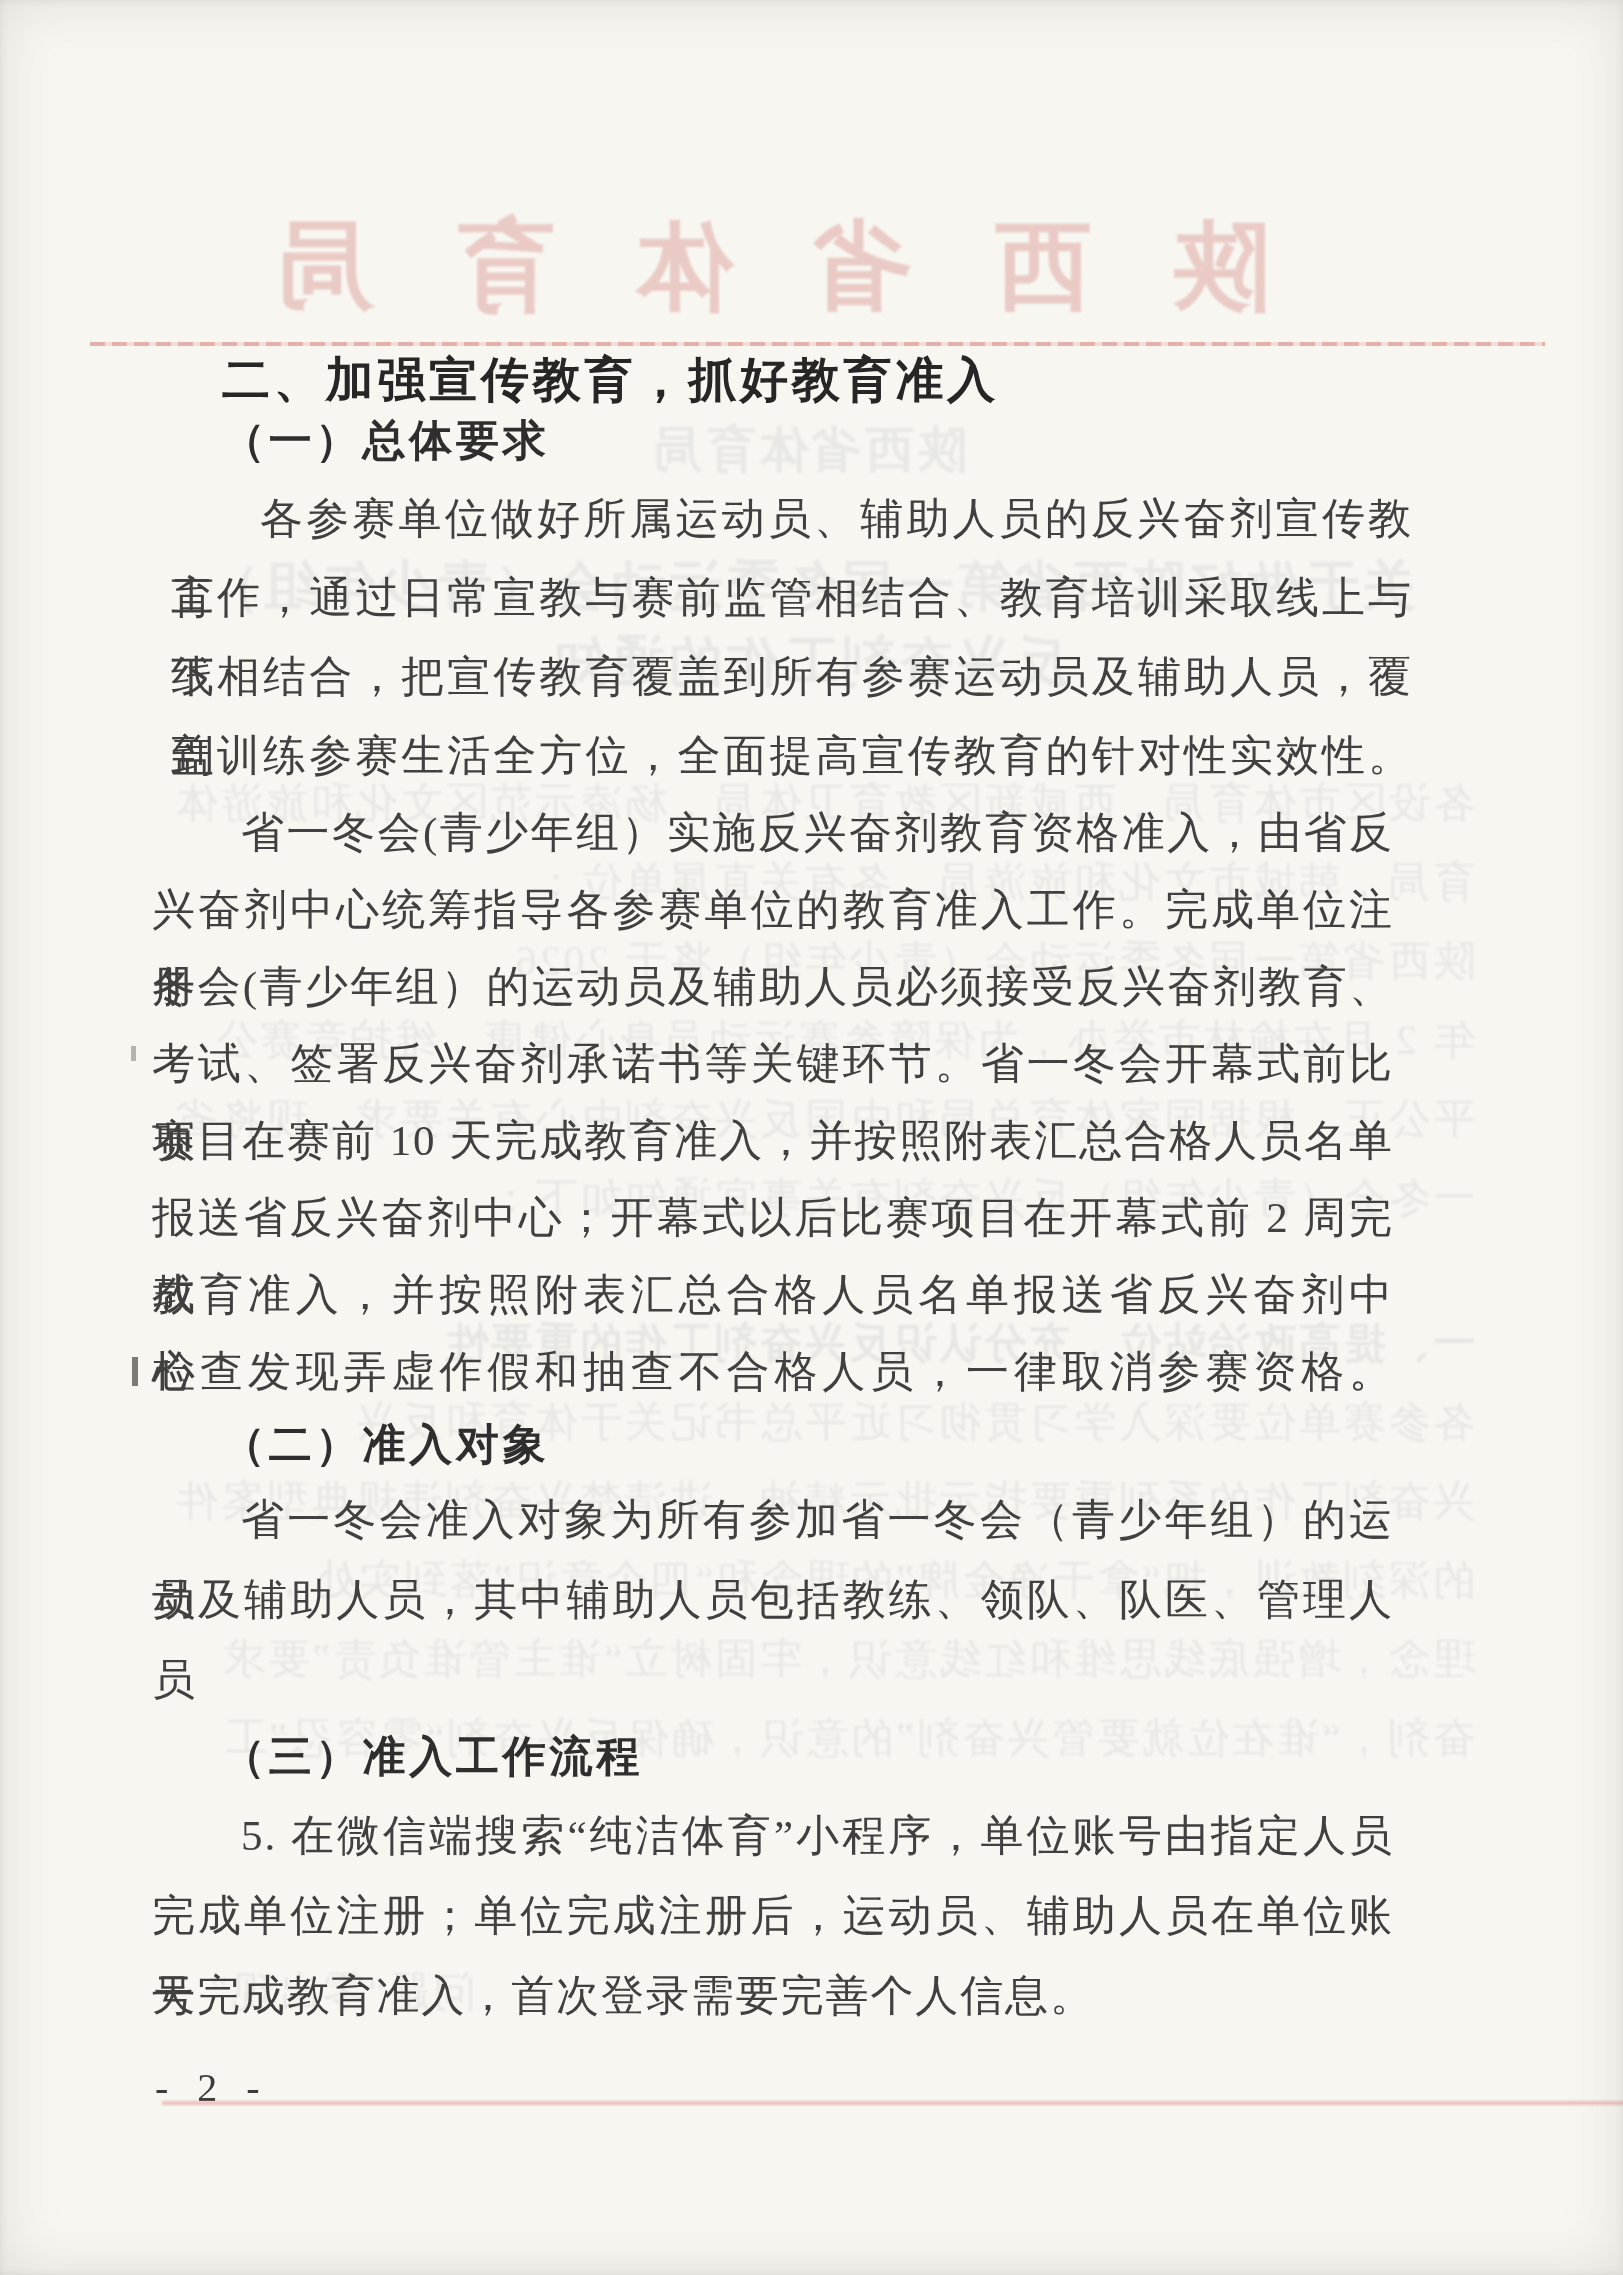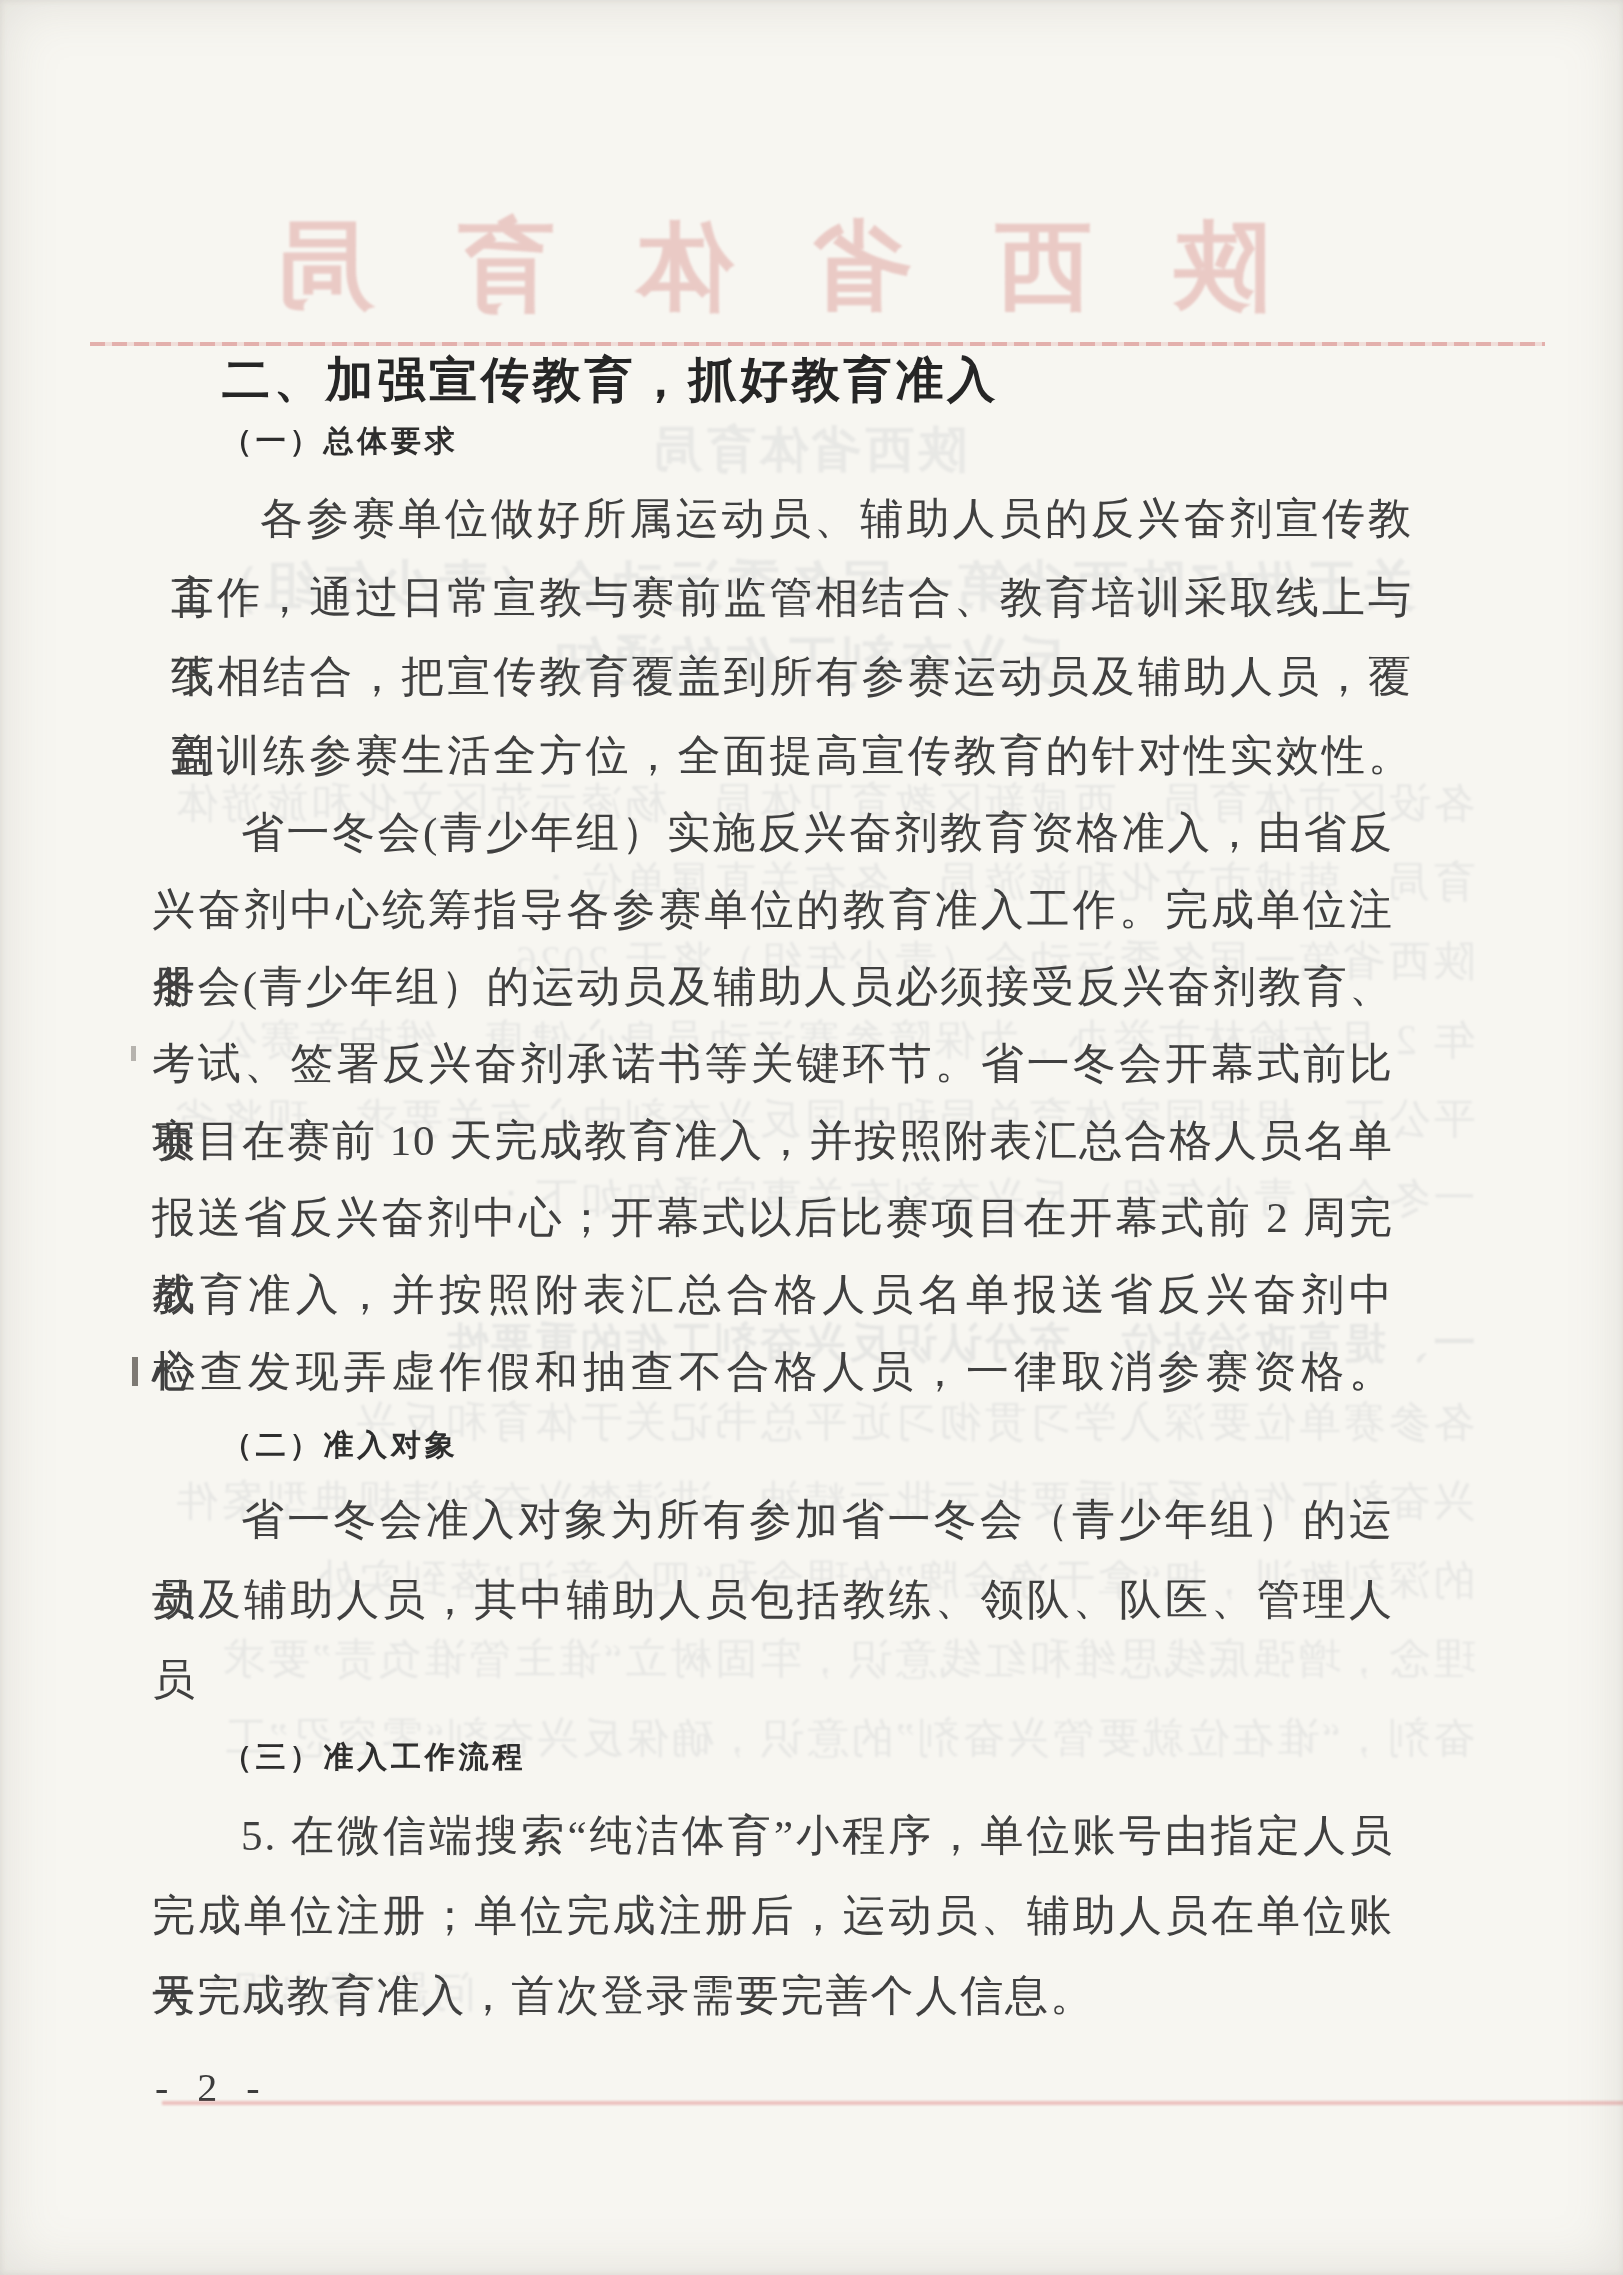--- a/index.html
+++ b/index.html
@@ -31,21 +31,21 @@
     background:repeating-linear-gradient(90deg,rgba(211,118,115,.55) 0 15px,rgba(211,118,115,.18) 15px 22px);
   }
   .redline.bottom{background:rgba(226,150,150,.55);filter:blur(1px);}
   .h1{
     position:absolute;left:222px;width:1217px;
     font-family:"Liberation Sans","DejaVu Sans",sans-serif;
     font-weight:700;font-size:48px;letter-spacing:3.8px;color:#262626;white-space:nowrap;
   }
   .h2{
     position:absolute;left:222px;width:1141px;
-    font-weight:700;font-size:30px;letter-spacing:3.8px;color:#2e2e2e;white-space:nowrap;
+    font-weight:700;font-size:43px;letter-spacing:3.8px;color:#2e2e2e;white-space:nowrap;
   }
   .para{position:absolute;left:152px;width:1242px;font-size:43px;letter-spacing:1.9px;color:#404040;}
   .para .line{text-align:justify;text-align-last:justify;}
   .para .line.endline{text-align:left;text-align-last:left;}
   .para .line.indent{text-indent:89px;}
   .p-lh83 .line{line-height:79px;height:79px;}
   .p-lh81 .line{line-height:77px;height:77px;}
   .p-lh84 .line{line-height:80px;height:80px;}
   .pagenum{
     position:absolute;left:155px;top:2064px;font-size:40px;letter-spacing:9.5px;color:#3c3c3c;

